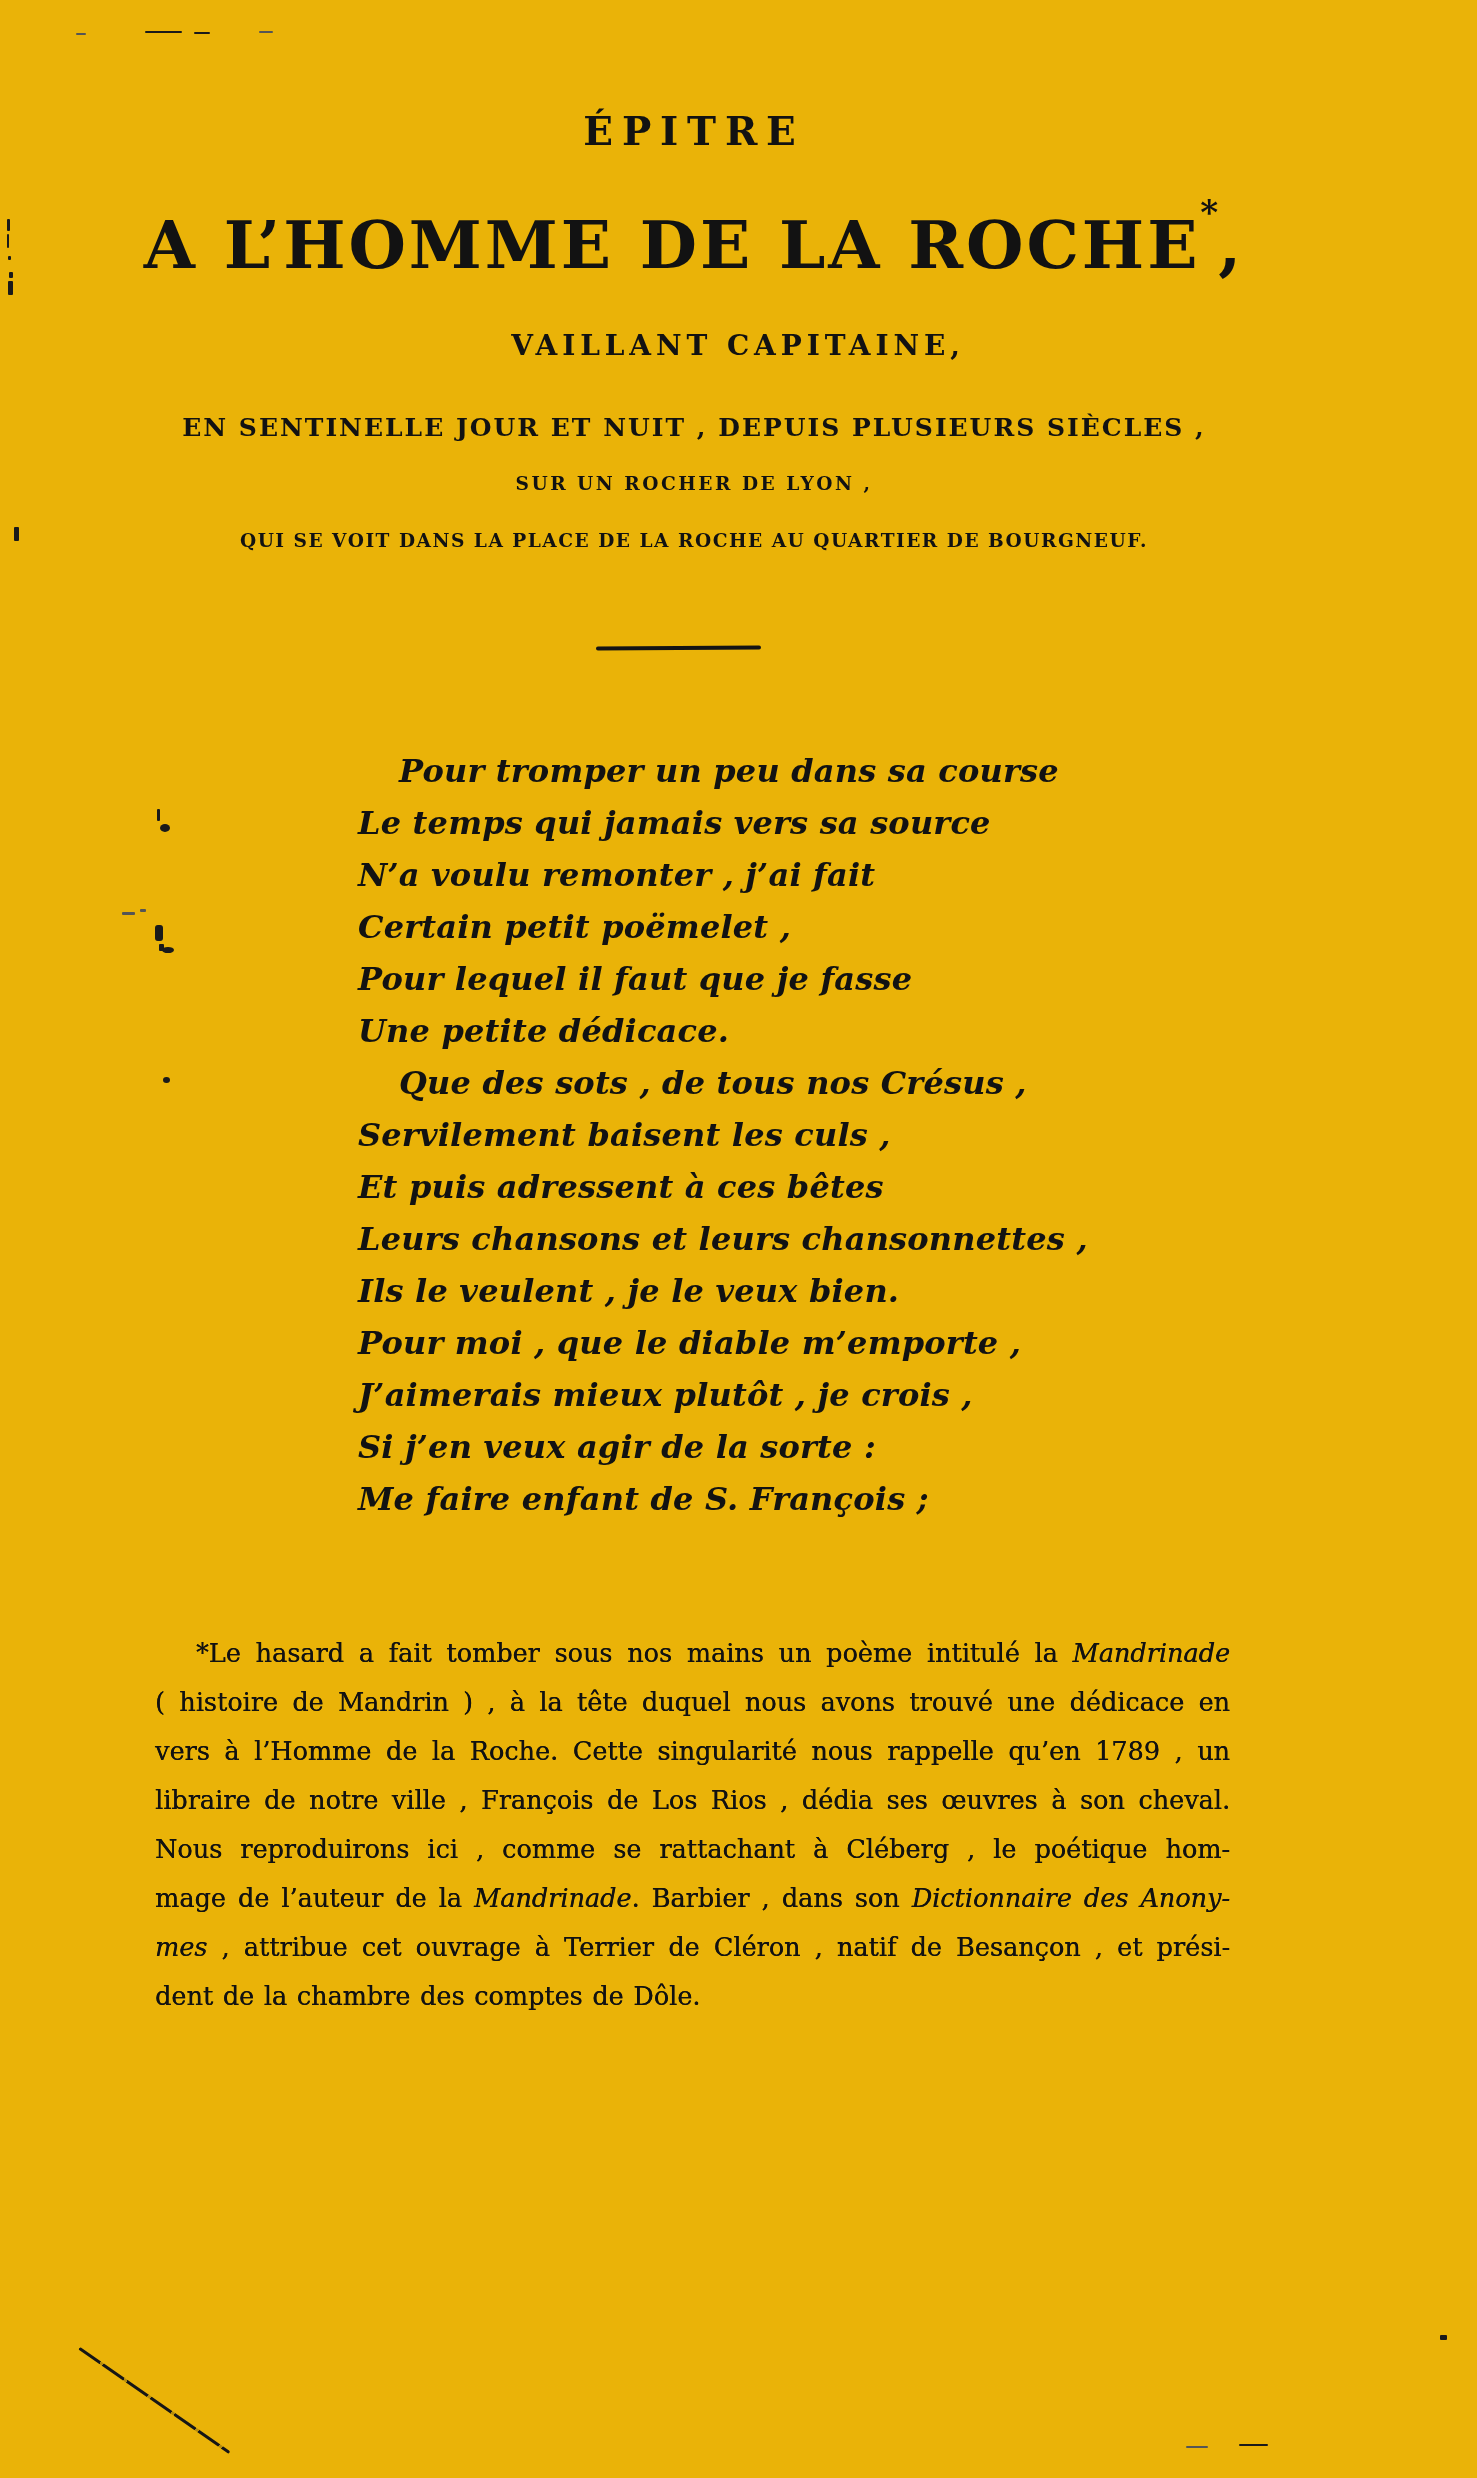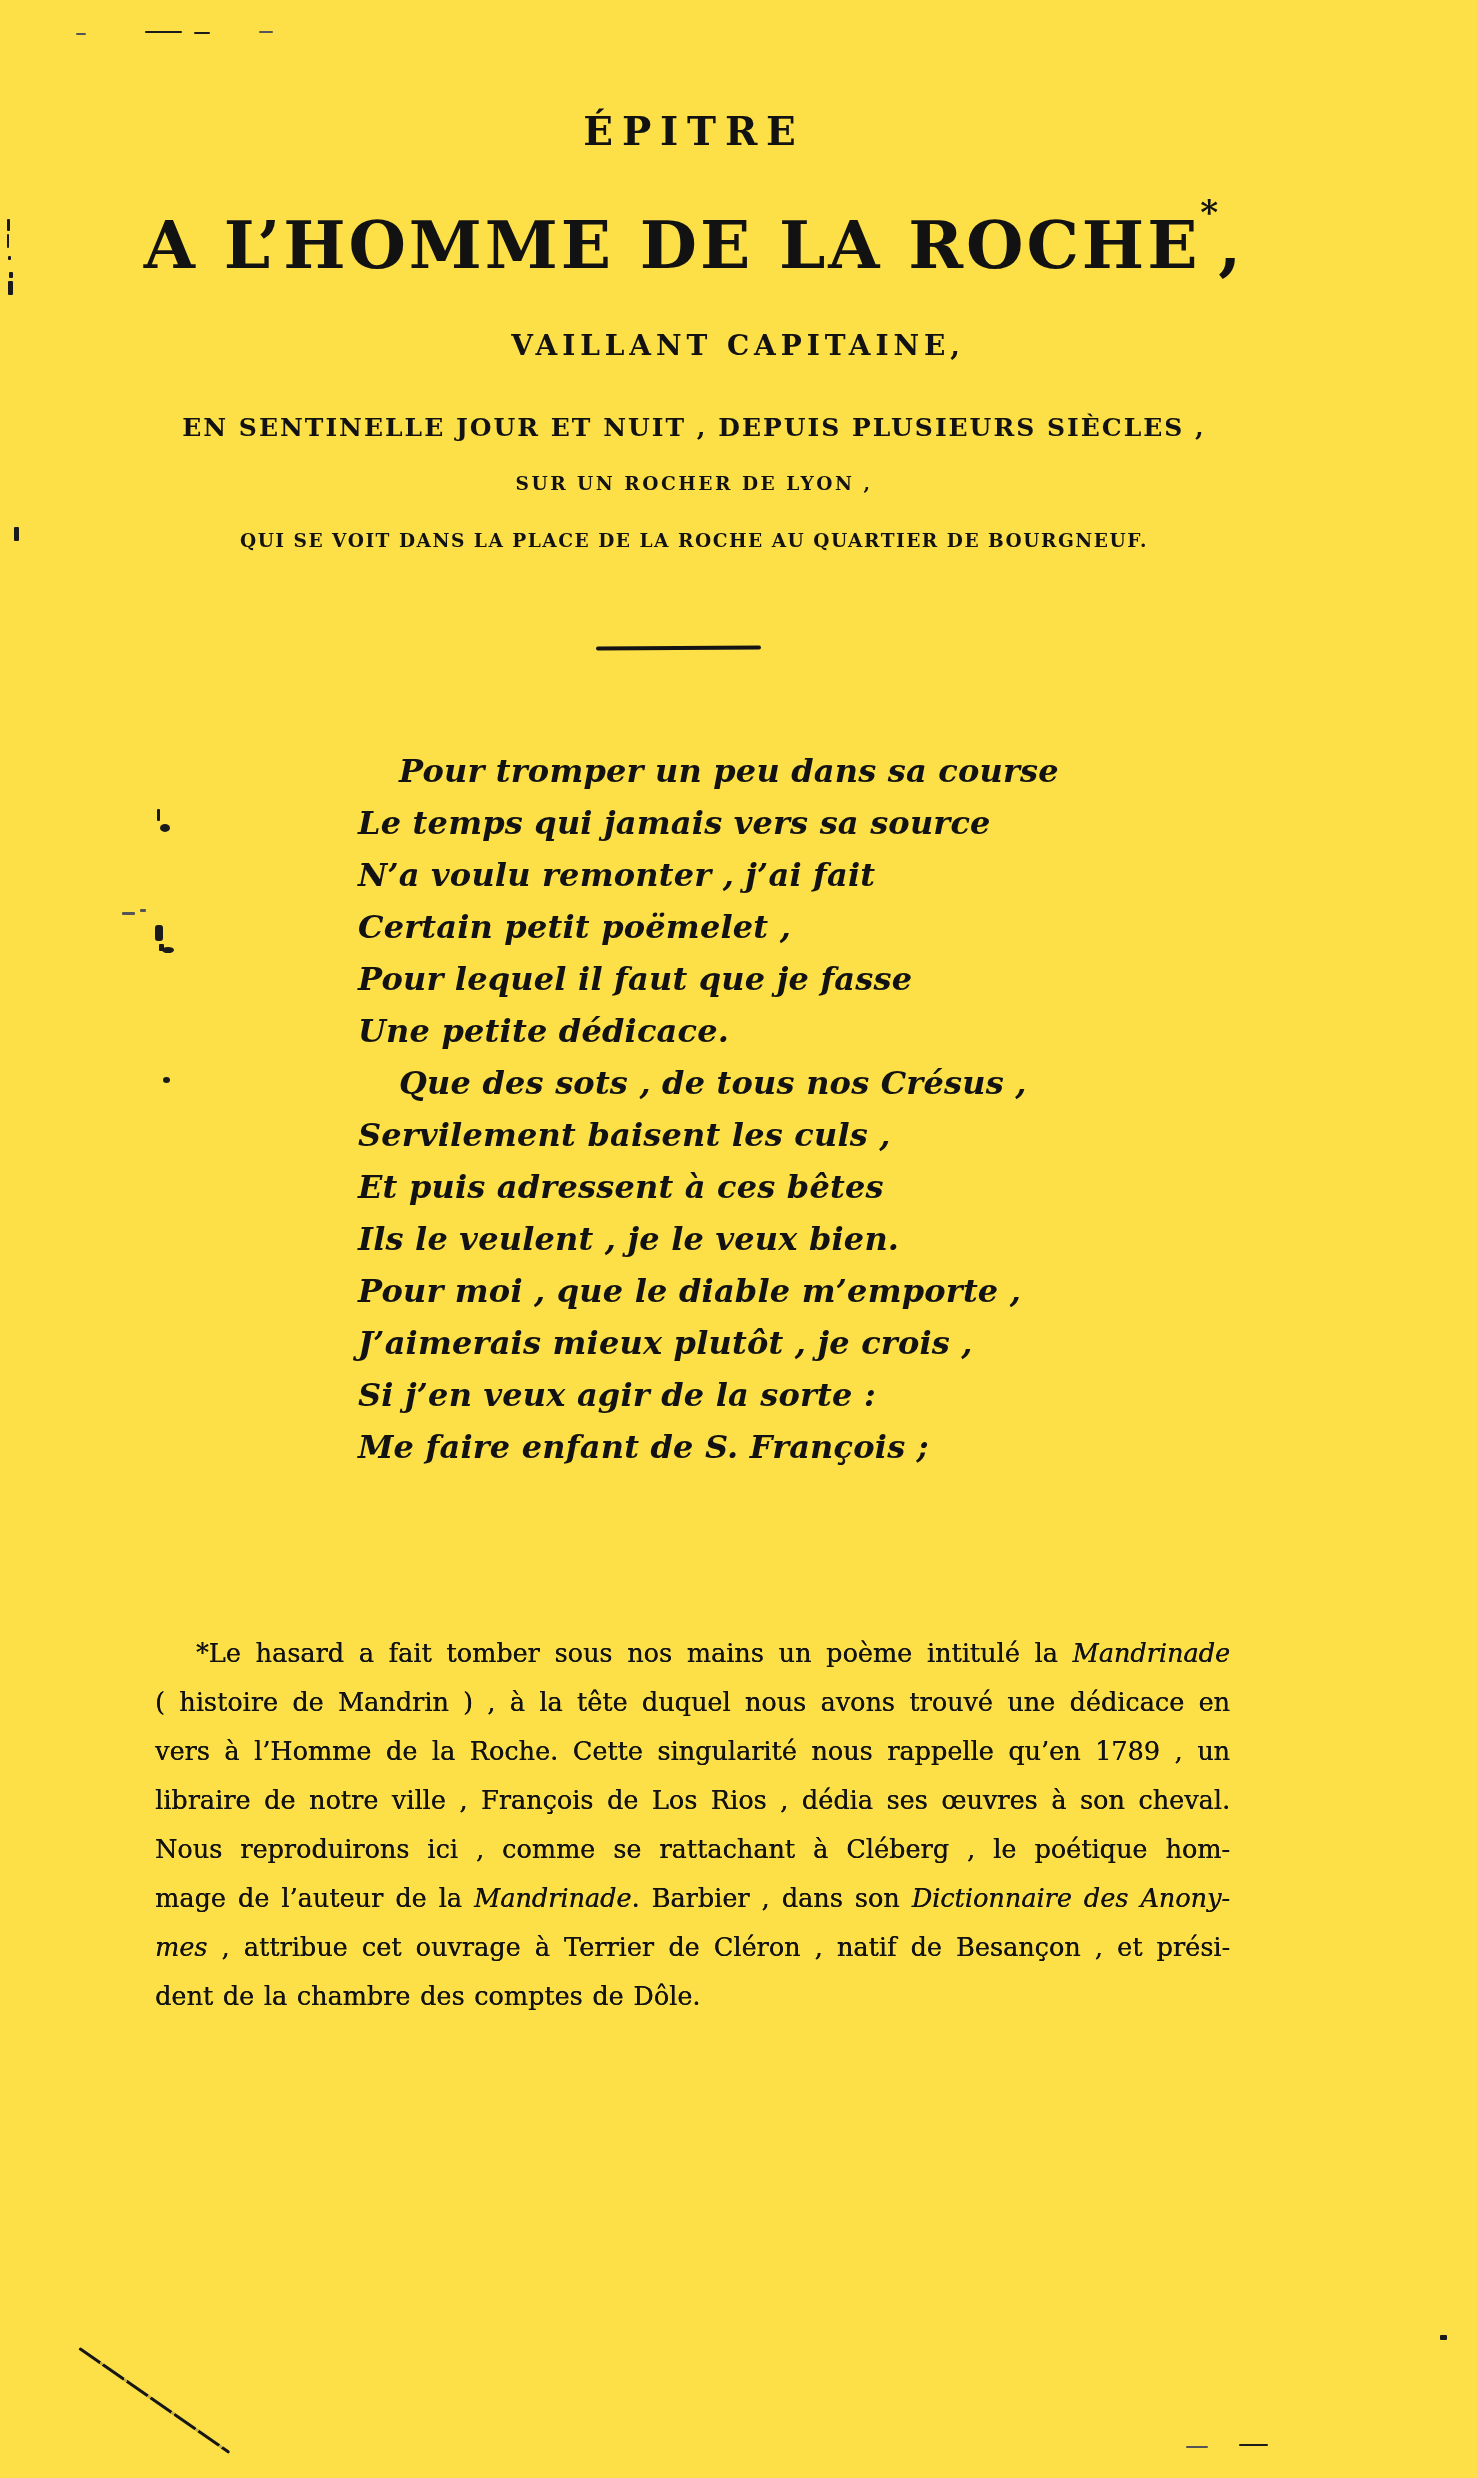--- a/index.html
+++ b/index.html
@@ -1,21 +1,21 @@
 <!DOCTYPE html>
 <html><head>
 <meta charset="utf-8">
 <style>
   html, body { margin: 0; padding: 0; background: #e8e8e8; }
   .page {
     position: relative;
     width: 1477px;
     height: 2479px;
     margin: 0 auto;
-    background: #fde047;
+    background: #eab308;
     color: #121212;
     font-family: "DejaVu Serif", "Liberation Serif", serif;
     overflow: hidden;
   }
 
   
   .head {
     position: absolute;
     left: 0; top: 0;
     width: 1388px;           
@@ -119,20 +119,21 @@
   <div class="poem">
       <div class="pline indent">Pour tromper un peu dans sa course</div>
       <div class="pline">Le temps qui jamais vers sa source</div>
       <div class="pline">N’a voulu remonter , j’ai fait</div>
       <div class="pline">Certain petit poëmelet ,</div>
       <div class="pline">Pour lequel il faut que je fasse</div>
       <div class="pline">Une petite dédicace.</div>
       <div class="pline indent">Que des sots , de tous nos Crésus ,</div>
       <div class="pline">Servilement baisent les culs ,</div>
       <div class="pline">Et puis adressent à ces bêtes</div>
+      <div class="pline">Leurs chansons et leurs chansonnettes ,</div>
       <div class="pline">Ils le veulent , je le veux bien.</div>
       <div class="pline">Pour moi , que le diable m’emporte ,</div>
       <div class="pline">J’aimerais mieux plutôt , je crois ,</div>
       <div class="pline">Si j’en veux agir de la sorte :</div>
       <div class="pline">Me faire enfant de S. François ;</div>
     </div>
 
   <div class="footnote">
       <div class="fline indent"><span>*Le hasard a fait tomber sous nos mains un poème intitulé la </span><span class="it">Mandrinade</span></div>
       <div class="fline"><span>( histoire de Mandrin ) , à la tête duquel nous avons trouvé une dédicace en</span></div>

